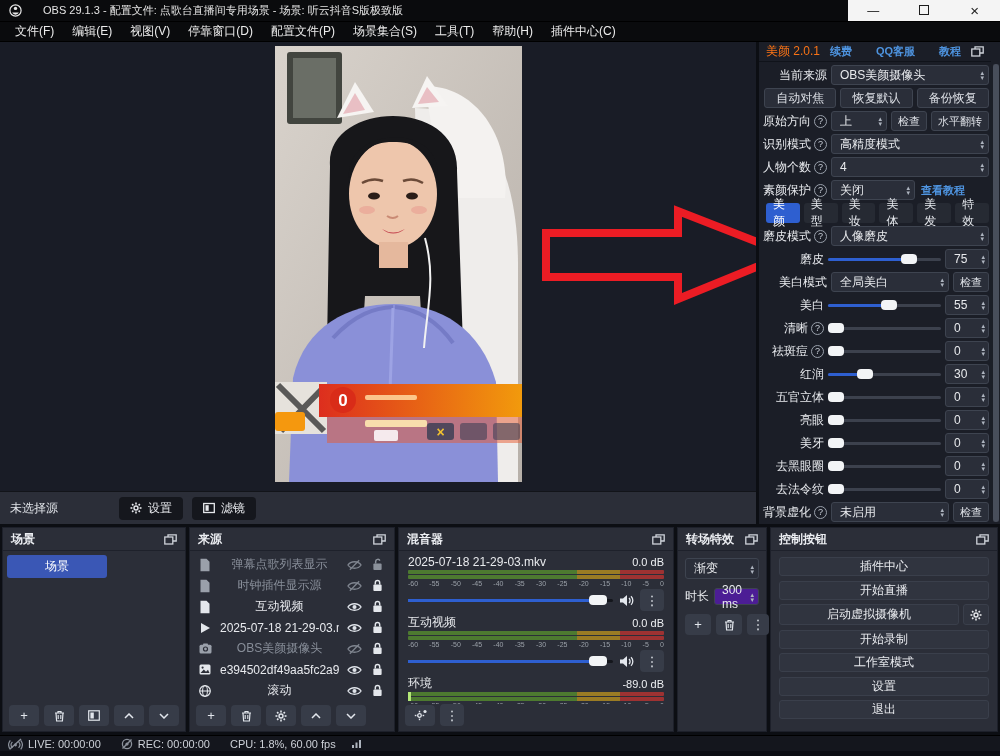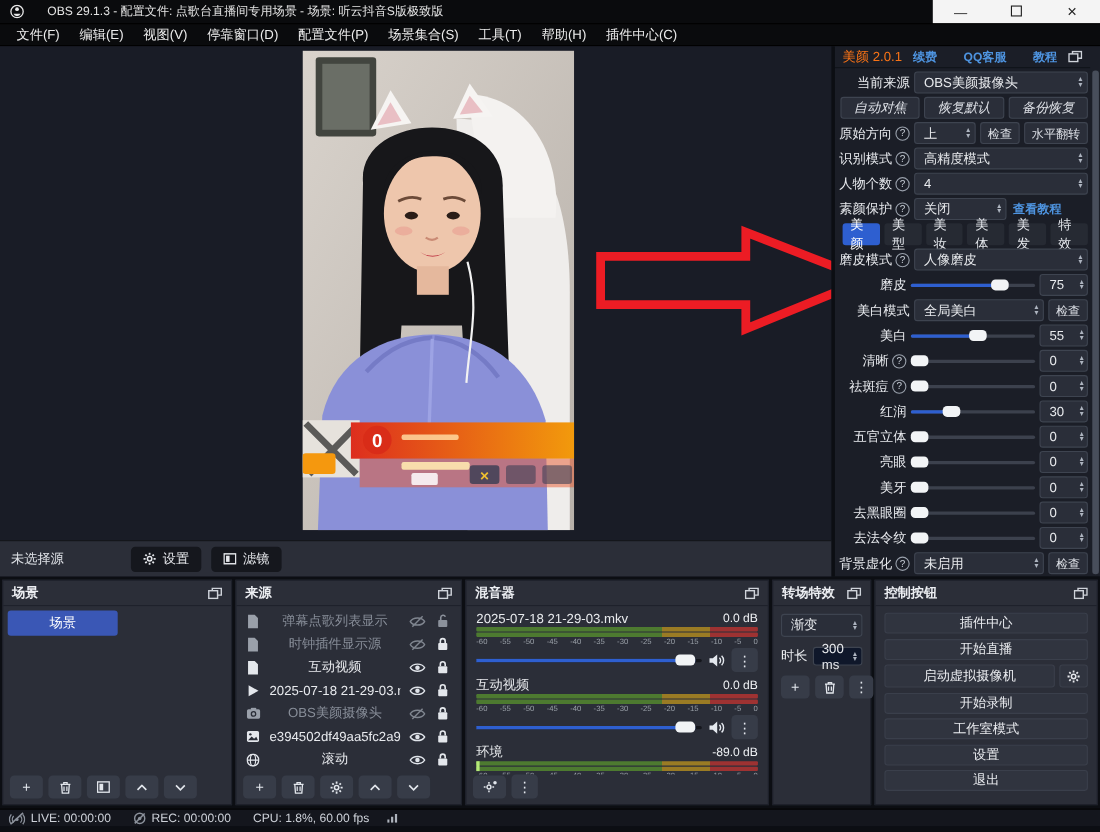--- a/index.html
+++ b/index.html
@@ -38,21 +38,21 @@
   .b-link { color:var(--link,#4e94e0); font-size:11px; font-weight:bold; cursor:pointer; }
   .b-body { flex:1; display:flex; flex-direction:column; gap:3px; padding:3px 2px 2px 5px; }
   .b-row { height:20px; display:flex; align-items:center; gap:4px; flex:none; }
   .b-label { width:63px; flex:none; display:flex; justify-content:flex-end; align-items:center; gap:3px; font-size:12px; color:#e8eaee; white-space:nowrap; }
   .b-label.sl { width:60px; }
   .help { width:13px; height:13px; flex:none; border-radius:50%; border:1px solid #99a0ab; color:#c9cfd8; font-size:9px; display:flex; align-items:center; justify-content:center; line-height:1; }
   .b-select { flex:1; height:20px; background:#2a2e39; border:1px solid #3e4450; border-radius:3px; display:flex; align-items:center; gap:4px; padding:0 4px 0 8px; font-size:12px; cursor:pointer; min-width:0; }
   .b-select .val { flex:1; overflow:hidden; white-space:nowrap; }
   .spin { display:flex; flex-direction:column; align-items:center; line-height:5px; font-size:7px; color:#aeb5c0; flex:none; }
   .b-btn { height:20px; background:#2a2e39; border:1px solid #3e4450; border-radius:3px; font-size:11px; color:#dde0e6; display:flex; align-items:center; justify-content:center; padding:0 6px; cursor:pointer; white-space:nowrap; }
-  .btn3 { flex:1; font-size:12px;font-style:italic; }
+  .btn3 { flex:1; font-size:12px; }
   .tabs { display:flex; gap:4px; padding-left:2px; }
   .tab { height:20px; padding:0 7px; background:#262a33; border-radius:3px; display:flex; align-items:center; font-size:12px; color:#e4e7ec; cursor:pointer; }
   .tab.active { background:var(--accent,#2e5fd0); color:#fff; }
   .s-track { flex:1; position:relative; height:20px; min-width:0; }
   .s-track .rail { position:absolute; left:0; right:0; top:8.5px; height:3px; background:#3c414d; border-radius:2px; }
   .s-track .fill { position:absolute; left:0; top:8.5px; height:3px; background:var(--accent,#2e72d9); border-radius:2px; }
   .s-track .handle { position:absolute; top:5px; width:16px; height:10px; background:#f2f4f6; border-radius:4px; }
   .s-box { width:44px; flex:none; height:20px; background:#2a2e39; border:1px solid #3e4450; border-radius:3px; display:flex; align-items:center; padding:0 3px 0 8px; font-size:12px; }
   .s-box .num { flex:1; }
 
@@ -85,21 +85,21 @@
   .ticks { display:flex; justify-content:space-between; height:8px; font-size:7px; color:#9aa0a8; line-height:8px; margin-top:1px; }
   .vol-row { display:flex; align-items:center; gap:6px; height:24px; }
   .vol-track { flex:1; position:relative; height:24px; }
   .vol-track .rail { position:absolute; left:0; right:0; top:10.5px; height:3px; background:#14161c; border-radius:2px; }
   .vol-track .fill { position:absolute; left:0; top:10.5px; height:3px; background:var(--accent,#2e72d9); }
   .vol-track .handle { position:absolute; top:7px; width:18px; height:10px; background:#f2f4f6; border-radius:4px; }
   .kebab-btn { width:24px; height:22px; flex:none; background:#373c48; border-radius:4px; display:flex; align-items:center; justify-content:center; color:#e4e8ee; font-size:13px; cursor:pointer; }
 
   .trans-body { padding:7px 7px 0; display:flex; flex-direction:column; gap:9px; }
   .dur-row { display:flex; align-items:center; gap:5px; font-size:12px; }
-  .dur-box { flex:1; height:17px; background:#0f172a; border:1px solid #3e4450; border-radius:3px; display:flex; align-items:center; padding:0 4px 0 7px; font-size:12px; }
+  .dur-box { flex:1; height:17px; background:#4c1d95; border:1px solid #3e4450; border-radius:3px; display:flex; align-items:center; padding:0 4px 0 7px; font-size:12px; }
   .dur-box .num { flex:1; }
 
   .controls-body { padding:6px 8px; display:flex; flex-direction:column; gap:4.5px; }
   .ctrl-row { display:flex; gap:4px; }
   .ctrl-btn { flex:1; height:21px; background:#30343f; border:1px solid #3a3f4b; border-radius:3px; font-size:12px; color:#e9ebef; display:flex; align-items:center; justify-content:center; cursor:pointer; }
   .ctrl-gear { flex:none; width:26px; }
 
   
   .statusbar { height:16px; background:#14161d; border-top:1px solid #000; display:flex; align-items:center; gap:8px; padding:0 8px; font-size:11px; color:#cdd1d8; }
   .sb-group { display:flex; align-items:center; gap:5px; margin-right:12px; }
@@ -551,21 +551,21 @@
             </span>
         </div>
         <div class="b-btn">检查</div>
       </div>
     </div>
   </div>
 </div>
 
 <div class="docks">
 
-  <div class="dock" style="width:209px;">
+  <div class="dock" style="width:184px;">
     <div class="dock-header">
       <span>场景</span>
       <span class="pop-icon">
           <svg width="13" height="11" viewBox="0 0 13 11">
             <rect x="0.8" y="3" width="8" height="7" fill="none" stroke="#cfd3da" stroke-width="1.3"></rect>
             <path d="M4,3 V0.8 H12.2 V7 H9" fill="none" stroke="#cfd3da" stroke-width="1.3"></path>
           </svg>
         </span>
     </div>
     <div class="scene-item selected">场景</div>

